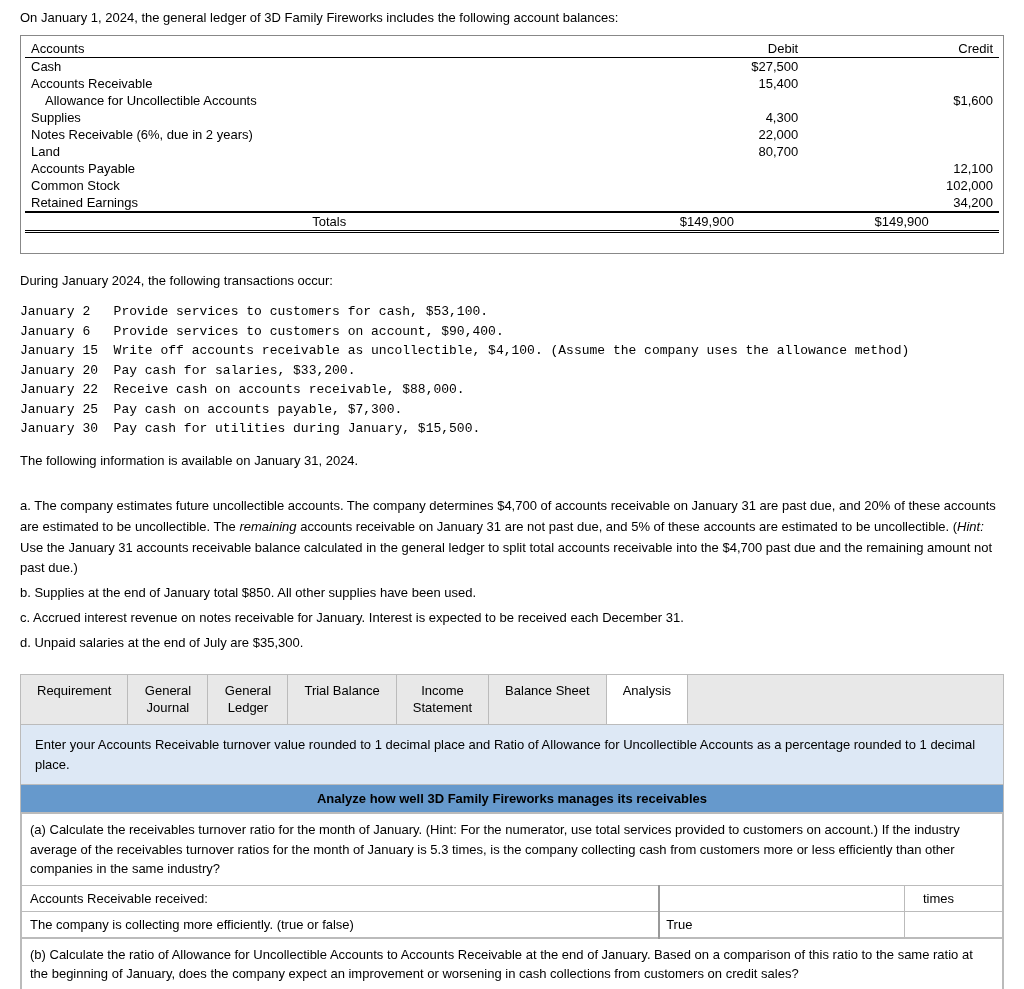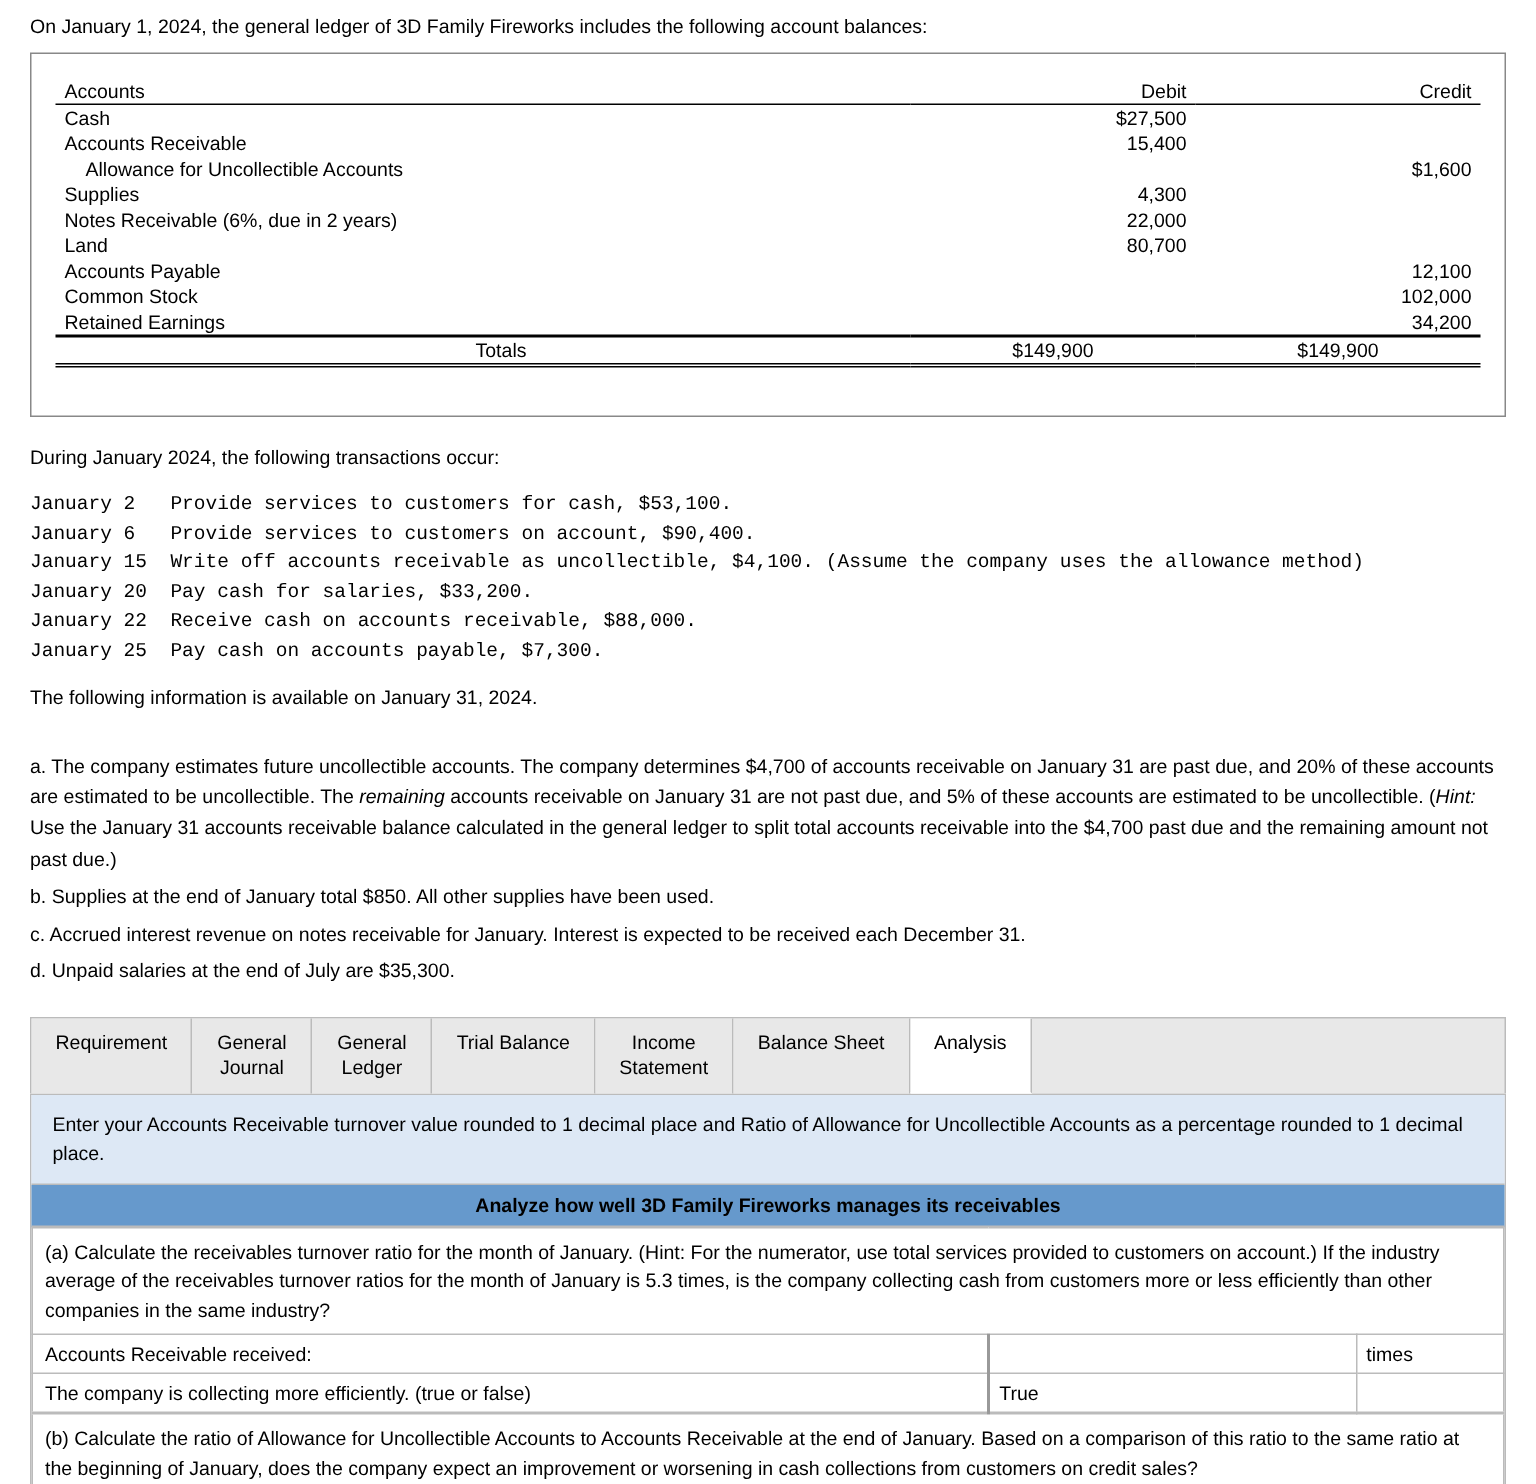--- a/index.html
+++ b/index.html
@@ -29,21 +29,21 @@
       border-bottom: 1px solid #000;
       font-weight: normal;
     }
     .balances-table .totals-row td {
       border-top: 2px solid #000;
       border-bottom: 3px double #000;
       text-align: center;
     }
     .outer-border {
       border: 1px solid #888;
-      padding: 16px;
+      padding: 4px;
       display: inline-block;
       width: 100%;
       margin-bottom: 16px;
     }
     .col-account { width: 60%; }
     .col-debit { width: 20%; text-align: right; }
     .col-credit { width: 20%; text-align: right; }
     .transactions-section {
       margin-bottom: 14px;
       font-size: 13px;
@@ -128,21 +128,21 @@
       width: 65%;
     }
     .analysis-table .input-cell {
       width: 25%;
       border-left: 2px solid #999;
       padding: 3px 4px;
     }
     .analysis-table .unit-cell {
       width: 10%;
       border-left: 1px solid #bbb;
-      padding: 3px 6px;
+      padding: 3px 18px;
       vertical-align: middle;
     }
     .analysis-table input[type="text"] {
       width: 100%;
       border: none;
       outline: none;
       font-size: 13px;
       padding: 2px;
       background: transparent;
     }
@@ -231,20 +231,21 @@
 <div class="transactions-section">
   <p>During January 2024, the following transactions occur:</p>
 </div>
 <div class="transactions-list">
   <div>January 2 &nbsp; Provide services to customers for cash, $53,100.</div>
   <div>January 6 &nbsp; Provide services to customers on account, $90,400.</div>
   <div>January 15 &nbsp;Write off accounts receivable as uncollectible, $4,100. (Assume the company uses the allowance method)</div>
   <div>January 20 &nbsp;Pay cash for salaries, $33,200.</div>
   <div>January 22 &nbsp;Receive cash on accounts receivable, $88,000.</div>
   <div>January 25 &nbsp;Pay cash on accounts payable, $7,300.</div>
+  <div>January 30 &nbsp;Pay cash for utilities during January, $15,500.</div>
 </div>
 
 
 <div class="info-section">
   <p>The following information is available on January 31, 2024.</p>
   <br>
   <p>a. The company estimates future uncollectible accounts. The company determines $4,700 of accounts receivable on January 31 are past due, and 20% of these accounts are estimated to be uncollectible. The <em>remaining</em> accounts receivable on January 31 are not past due, and 5% of these accounts are estimated to be uncollectible. (<em>Hint:</em> Use the January 31 accounts receivable balance calculated in the general ledger to split total accounts receivable into the $4,700 past due and the remaining amount not past due.)</p>
   <p>b. Supplies at the end of January total $850. All other supplies have been used.</p>
   <p>c. Accrued interest revenue on notes receivable for January. Interest is expected to be received each December 31.</p>
   <p>d. Unpaid salaries at the end of July are $35,300.</p>

